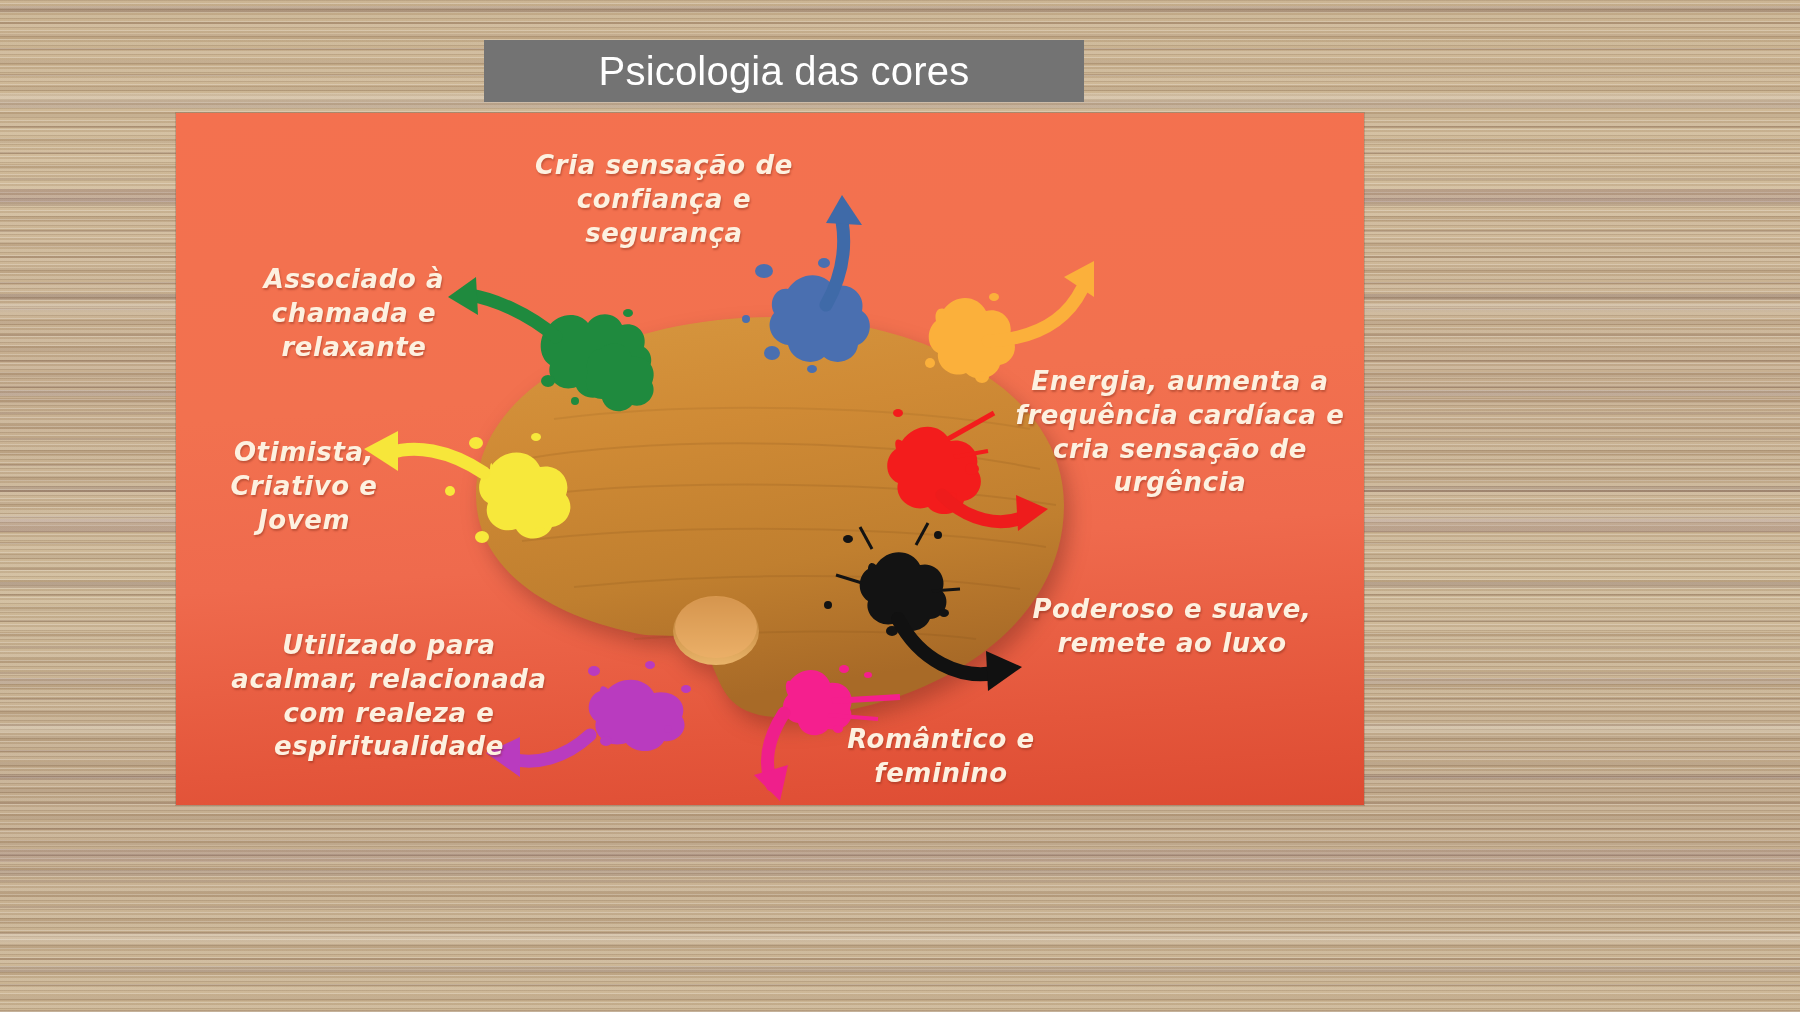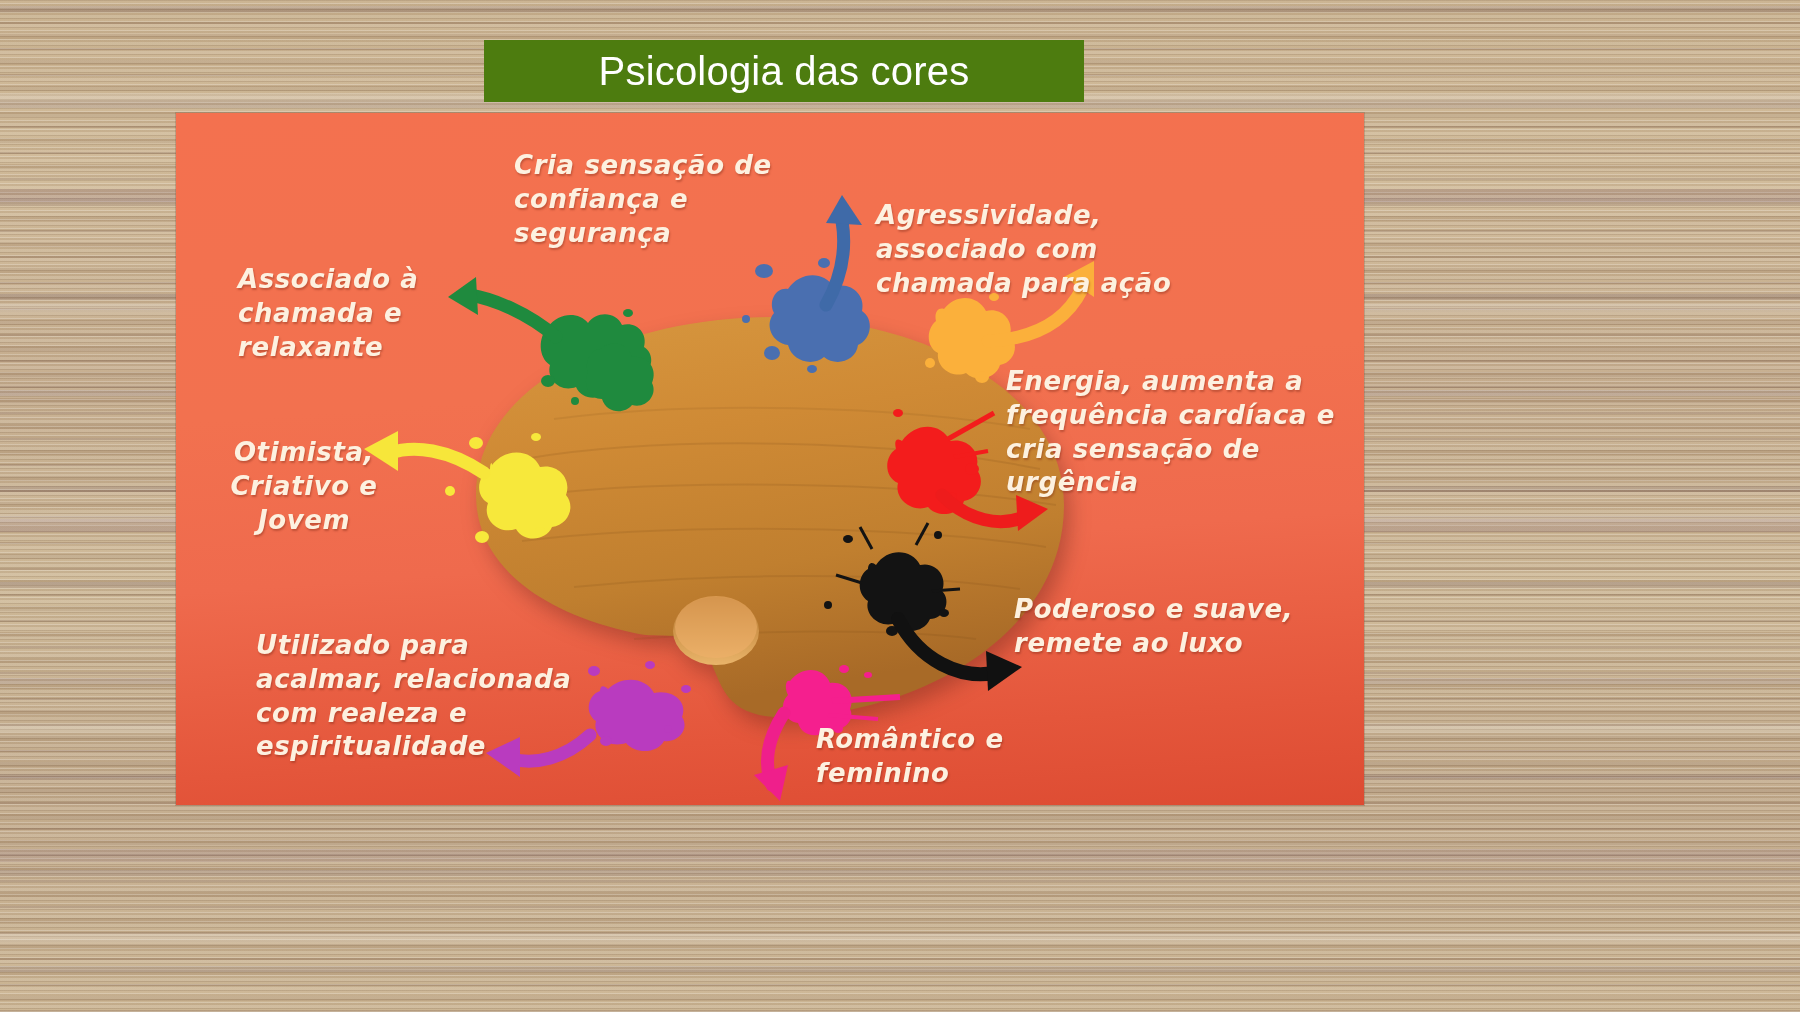--- a/index.html
+++ b/index.html
@@ -44,21 +44,21 @@
         rgba(255,255,255,0.00) 0px, rgba(255,255,255,0.00) 70px,
         rgba(255,255,255,0.17) 70px, rgba(255,255,255,0.17) 78px,
         rgba(255,255,255,0.00) 78px, rgba(255,255,255,0.00) 210px);
   }
 
   
   #title-banner{
     position:absolute;
     left:484px; top:40px;
     width:600px; height:62px;
-    background:#4d7c0f;
+    background:#737373;
     display:flex; align-items:center; justify-content:center;
     z-index:5;
   }
   #title-banner .t{
     color:#ffffff;
     font-size:40px;
     font-weight:400;
     letter-spacing:.2px;
     font-family:"Liberation Sans", sans-serif;
     white-space:nowrap;
@@ -88,28 +88,29 @@
 
   
   .cap{
     position:absolute;
     color:#fdf1e0;
     font-family:"DejaVu Sans", sans-serif;
     font-style:italic;
     font-weight:700;
     font-size:26px;
     line-height:1.30;
+    text-align:center;
     letter-spacing:.6px;
     text-shadow:1px 2px 2px rgba(120,40,20,.38);
     white-space:pre-line;
   }
   #cap-blue   { left:338px; top:36px;  width:300px; }
   #cap-green  { left:62px;  top:150px; width:232px; }
   #cap-yellow { left:22px;  top:323px; width:212px; text-align:center; }
-  #cap-purple { left:48px;  top:516px; width:330px;margin-left:32px; }
+  #cap-purple { left:48px;  top:516px; width:330px; }
   #cap-orange { left:700px; top:86px;  width:330px; }
   #cap-red    { left:830px; top:252px; width:348px; }
   #cap-black  { left:838px; top:480px; width:316px; }
   #cap-pink   { left:640px; top:610px; width:250px; }
 </style>
 </head>
 <body>
 
 <div id="wood-bg"></div>
 
@@ -265,23 +266,20 @@
   <div class="cap" id="cap-green">Associado à
 chamada e
 relaxante</div>
   <div class="cap" id="cap-yellow">Otimista,
 Criativo e
 Jovem</div>
   <div class="cap" id="cap-purple">Utilizado para
 acalmar, relacionada
 com realeza e
 espiritualidade</div>
-  <div class="cap" id="cap-orange">Agressividade,
-associado com
-chamada para ação</div>
   <div class="cap" id="cap-red">Energia, aumenta a
 frequência cardíaca e
 cria sensação de
 urgência</div>
   <div class="cap" id="cap-pink">Romântico e
 feminino</div>
   <div class="cap" id="cap-black">Poderoso e suave,
 remete ao luxo</div>
 
   <svg style="position:absolute;left:0;top:0;width:1188px;height:692px;pointer-events:none;" viewBox="0 0 1188 692">

